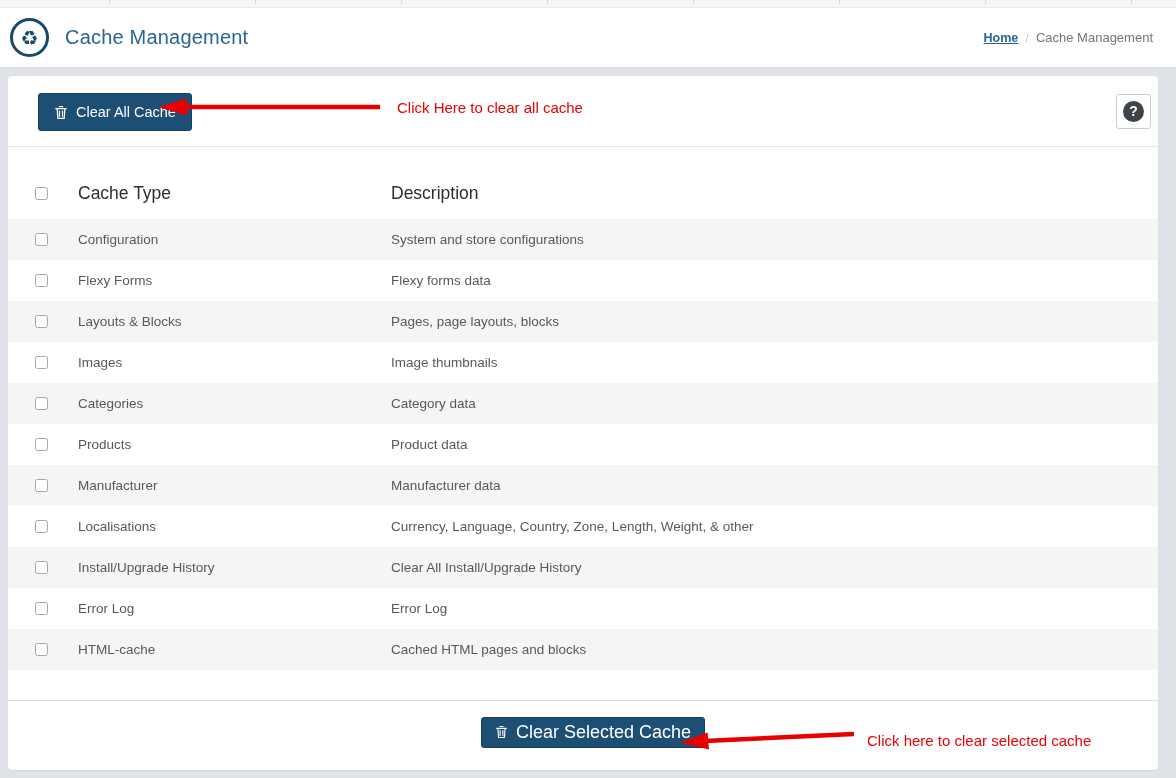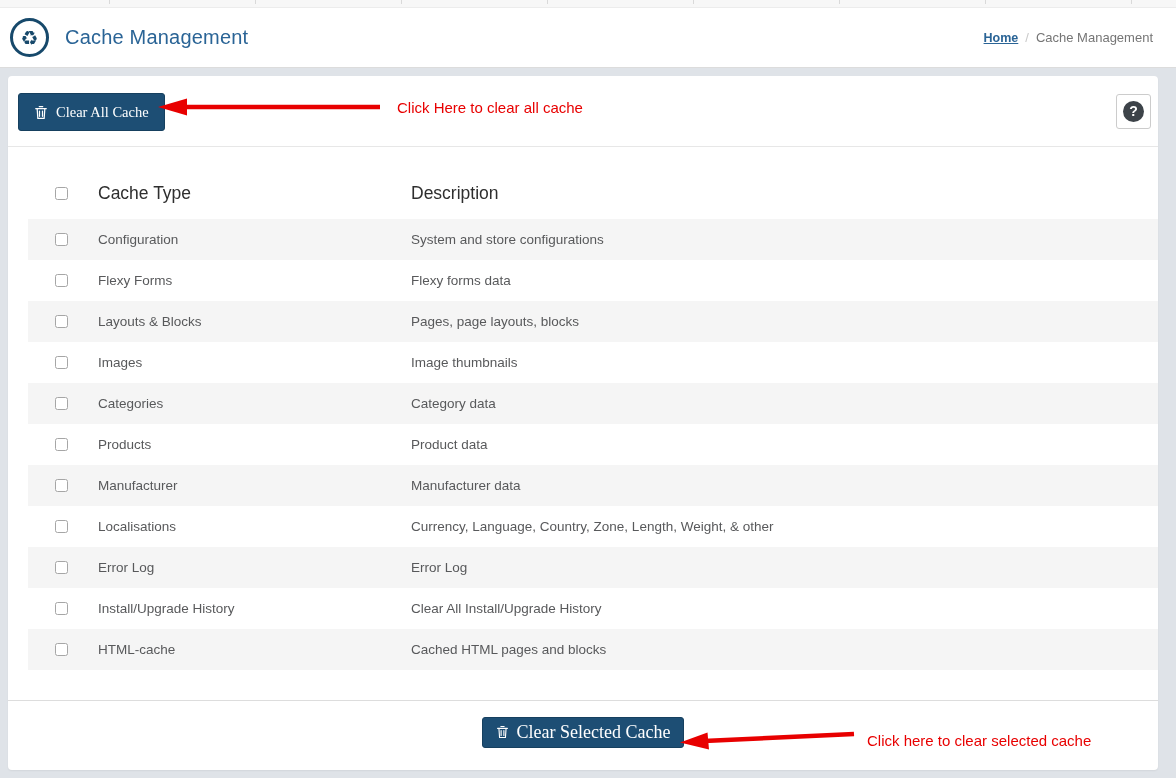--- a/index.html
+++ b/index.html
@@ -45,34 +45,34 @@
   .panel{
     margin:8px 18px 0 8px;height:694px;background:#fff;border-radius:4px;
     box-shadow:0 1px 2px rgba(0,0,0,.06);
   }
   .toolbar{
     height:71px;padding:17px 7px 0 10px;border-bottom:1px solid #e7e7e7;
     display:flex;justify-content:space-between;align-items:flex-start;
   }
   .btn-navy{
     background:var(--accent-navy);border:1px solid var(--accent-navy-border);
-    color:#fff;font-family:Liberation Serif, serif;font-size:14.5px;border-radius:3px;
-    display:inline-flex;align-items:center;gap:8px;cursor:pointer;
+    color:#fff;font-family:Liberation Sans, sans-serif;font-size:14.5px;border-radius:3px;
+    display:inline-flex;align-items:center;gap:8px;cursor:pointer;margin-left:20px;
   }
   .btn-clear-all{height:38px;padding:0 15px;}
   .btn-help{
     width:35px;height:35px;background:#fff;border:1px solid #ccc;border-radius:3px;
     display:flex;align-items:center;justify-content:center;cursor:pointer;margin-top:1px;
   }
   .q-circle{
     width:21px;height:21px;border-radius:50%;background:#3d4349;color:#fff;
     font-size:14px;font-weight:bold;line-height:21px;text-align:center;display:block;
   }
   
-  .table-wrap{padding-top:28px;margin-left:20px;}
+  .table-wrap{padding-top:28px;}
   table.cache-table{width:100%;border-collapse:collapse;table-layout:fixed;}
   th.c-check,td.c-check{width:70px;padding-left:27px;text-align:left;}
   th.c-type,td.c-type{width:313px;text-align:left;}
   th.c-desc,td.c-desc{text-align:left;}
   thead th{font-size:17.5px;font-weight:400;color:#2e2e2e;padding:8px 0 15px;}
   tbody td{font-size:13.5px;color:#58595b;padding:13px 0;}
   tbody tr:nth-child(odd) td{background:var(--stripe-gray);}
   input[type="checkbox"]{
     appearance:none;-webkit-appearance:none;width:13px;height:13px;margin:0;
     border:1px solid #a6a6a6;border-radius:2.5px;background:#fff;cursor:pointer;display:block;
@@ -188,29 +188,29 @@
     <td class="c-check">
               <input type="checkbox" style="">
             </td>
     <td class="c-type"><span>Localisations</span></td>
     <td class="c-desc"><span>Currency, Language, Country, Zone, Length, Weight, &amp; other</span></td>
   </tr>
           <tr>
     <td class="c-check">
               <input type="checkbox" style="">
             </td>
+    <td class="c-type"><span>Install/Upgrade History</span></td>
+    <td class="c-desc"><span>Clear All Install/Upgrade History</span></td>
+  </tr>
+          <tr>
+    <td class="c-check">
+              <input type="checkbox" style="">
+            </td>
     <td class="c-type"><span>Error Log</span></td>
     <td class="c-desc"><span>Error Log</span></td>
-  </tr>
-          <tr>
-    <td class="c-check">
-              <input type="checkbox" style="">
-            </td>
-    <td class="c-type"><span>Install/Upgrade History</span></td>
-    <td class="c-desc"><span>Clear All Install/Upgrade History</span></td>
   </tr>
           <tr>
     <td class="c-check">
               <input type="checkbox" style="">
             </td>
     <td class="c-type"><span>HTML-cache</span></td>
     <td class="c-desc"><span>Cached HTML pages and blocks</span></td>
   </tr>
         </tbody>
     </table>

